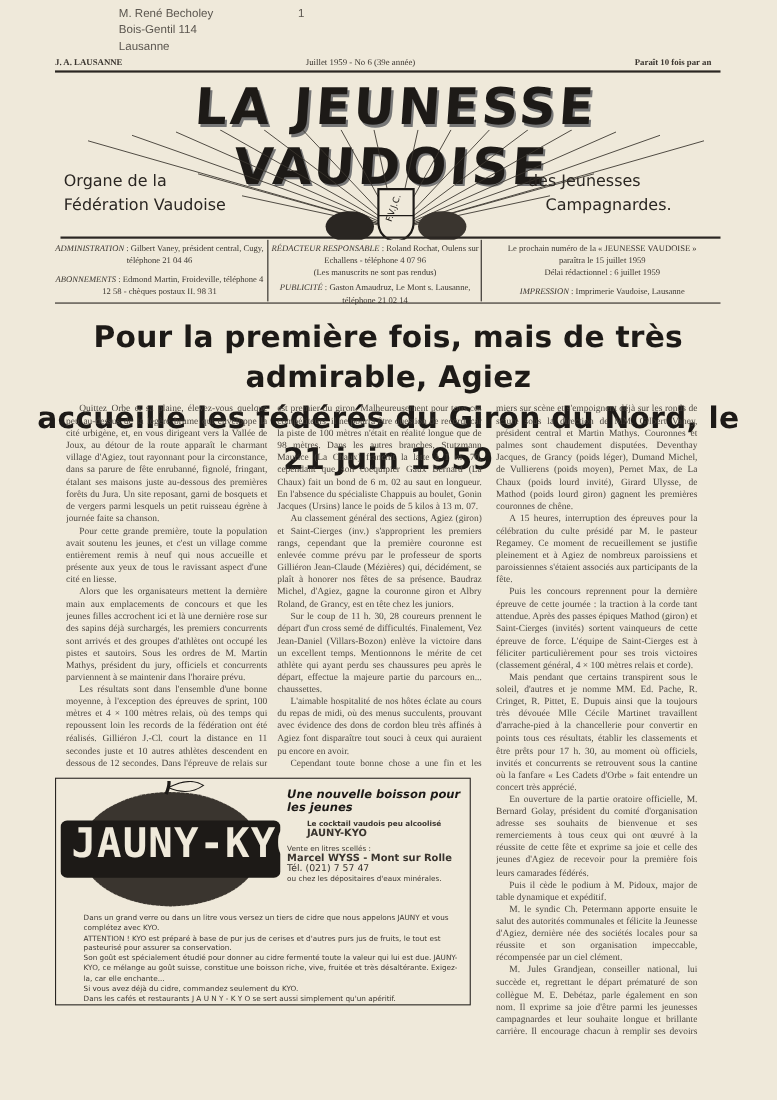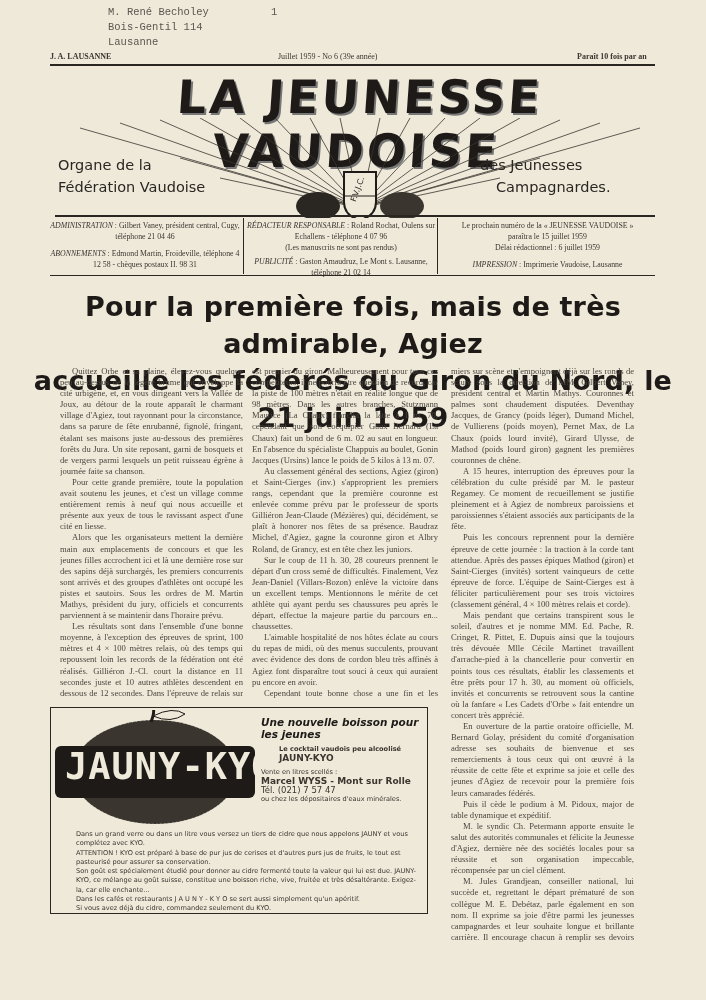--- a/index.html
+++ b/index.html
@@ -3,21 +3,21 @@
 <meta charset="utf-8">
 <style>
   html, body { margin:0; padding:0; }
   body {
     width:706px; height:1000px; overflow:hidden; position:relative;
     background:#efe9da;
     font-family:"DejaVu Serif", serif;
     color:#2a2622;
   }
   .abs { position:absolute; }
-  .mono { font-family:Liberation Mono, monospace; font-size:10.5px; color:#5b564f; line-height:15px; }
+  .mono { font-family:Liberation Sans, sans-serif; font-size:10.5px; color:#5b564f; line-height:15px; }
   .tiny { font-family:"Liberation Serif", serif; font-size:8px; color:#3a352f; }
   .rule { position:absolute; background:#2a2622; }
   .masthead-title {
     font-family:"DejaVu Sans", sans-serif; font-weight:bold;
     font-size:46px; letter-spacing:3px; color:#1d1a17;
     text-shadow:2px 2px 0 #777;
     transform:skewX(-4deg);
   }
   .tagline { font-family:"DejaVu Sans", sans-serif; font-size:14.5px; color:#2a2622; line-height:22px; }
   .info { font-family:"Liberation Serif", serif; font-size:7.8px; color:#3a352f; line-height:11px; }
@@ -160,16 +160,16 @@
       <div style="font-weight:bold;font-size:9px;">Marcel WYSS - Mont sur Rolle</div>
       <div style="font-size:8.5px;">Tél. (021) 7 57 47</div>
       <div>ou chez les dépositaires d'eaux minérales.</div>
     </div>
   </div>
 
   <div class="abs ad-text" style="left:25px;top:122px;width:345px;">
     <div>Dans un grand verre ou dans un litre vous versez un tiers de cidre que nous appelons JAUNY et vous complétez avec KYO.</div>
     <div>ATTENTION ! KYO est préparé à base de pur jus de cerises et d'autres purs jus de fruits, le tout est pasteurisé pour assurer sa conservation.</div>
     <div>Son goût est spécialement étudié pour donner au cidre fermenté toute la valeur qui lui est due. JAUNY-KYO, ce mélange au goût suisse, constitue une boisson riche, vive, fruitée et très désaltérante. Exigez-la, car elle enchante...</div>
+    <div>Si vous avez déjà du cidre, commandez seulement du KYO.</div>
     <div>Dans les cafés et restaurants J A U N Y - K Y O se sert aussi simplement qu'un apéritif.</div>
-    <div>Si vous avez déjà du cidre, commandez seulement du KYO.</div>
   </div>
 </div>
 
 </body></html>

